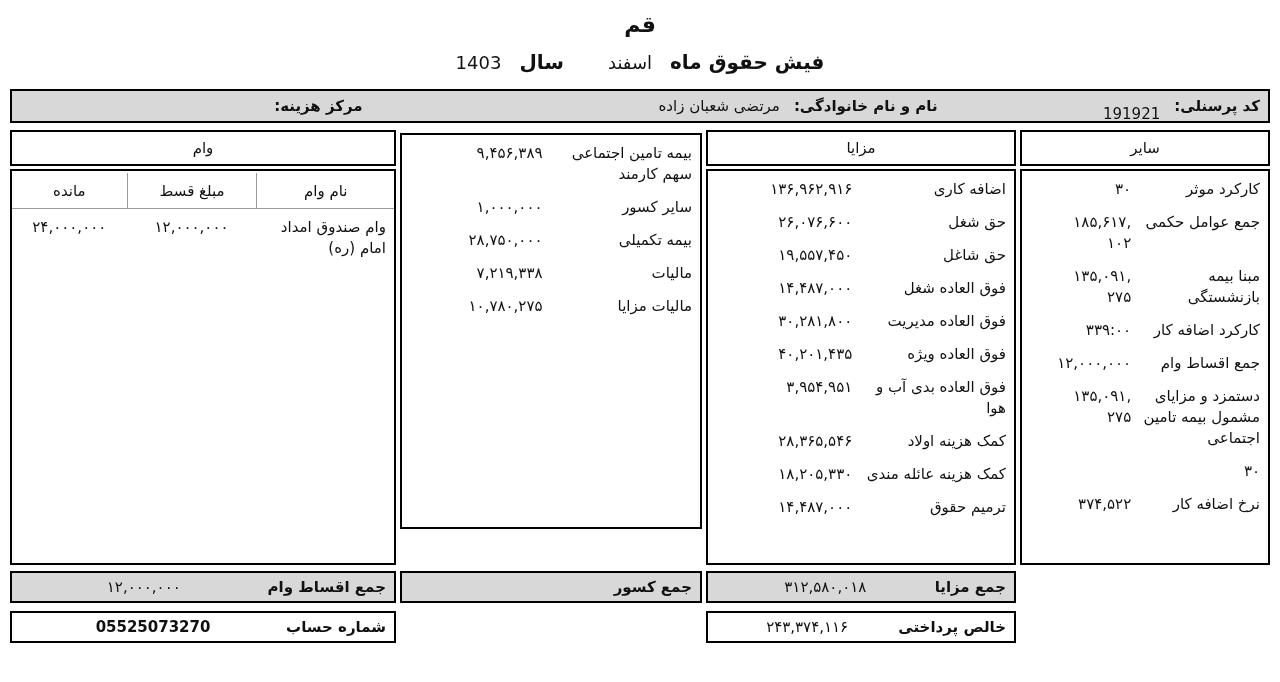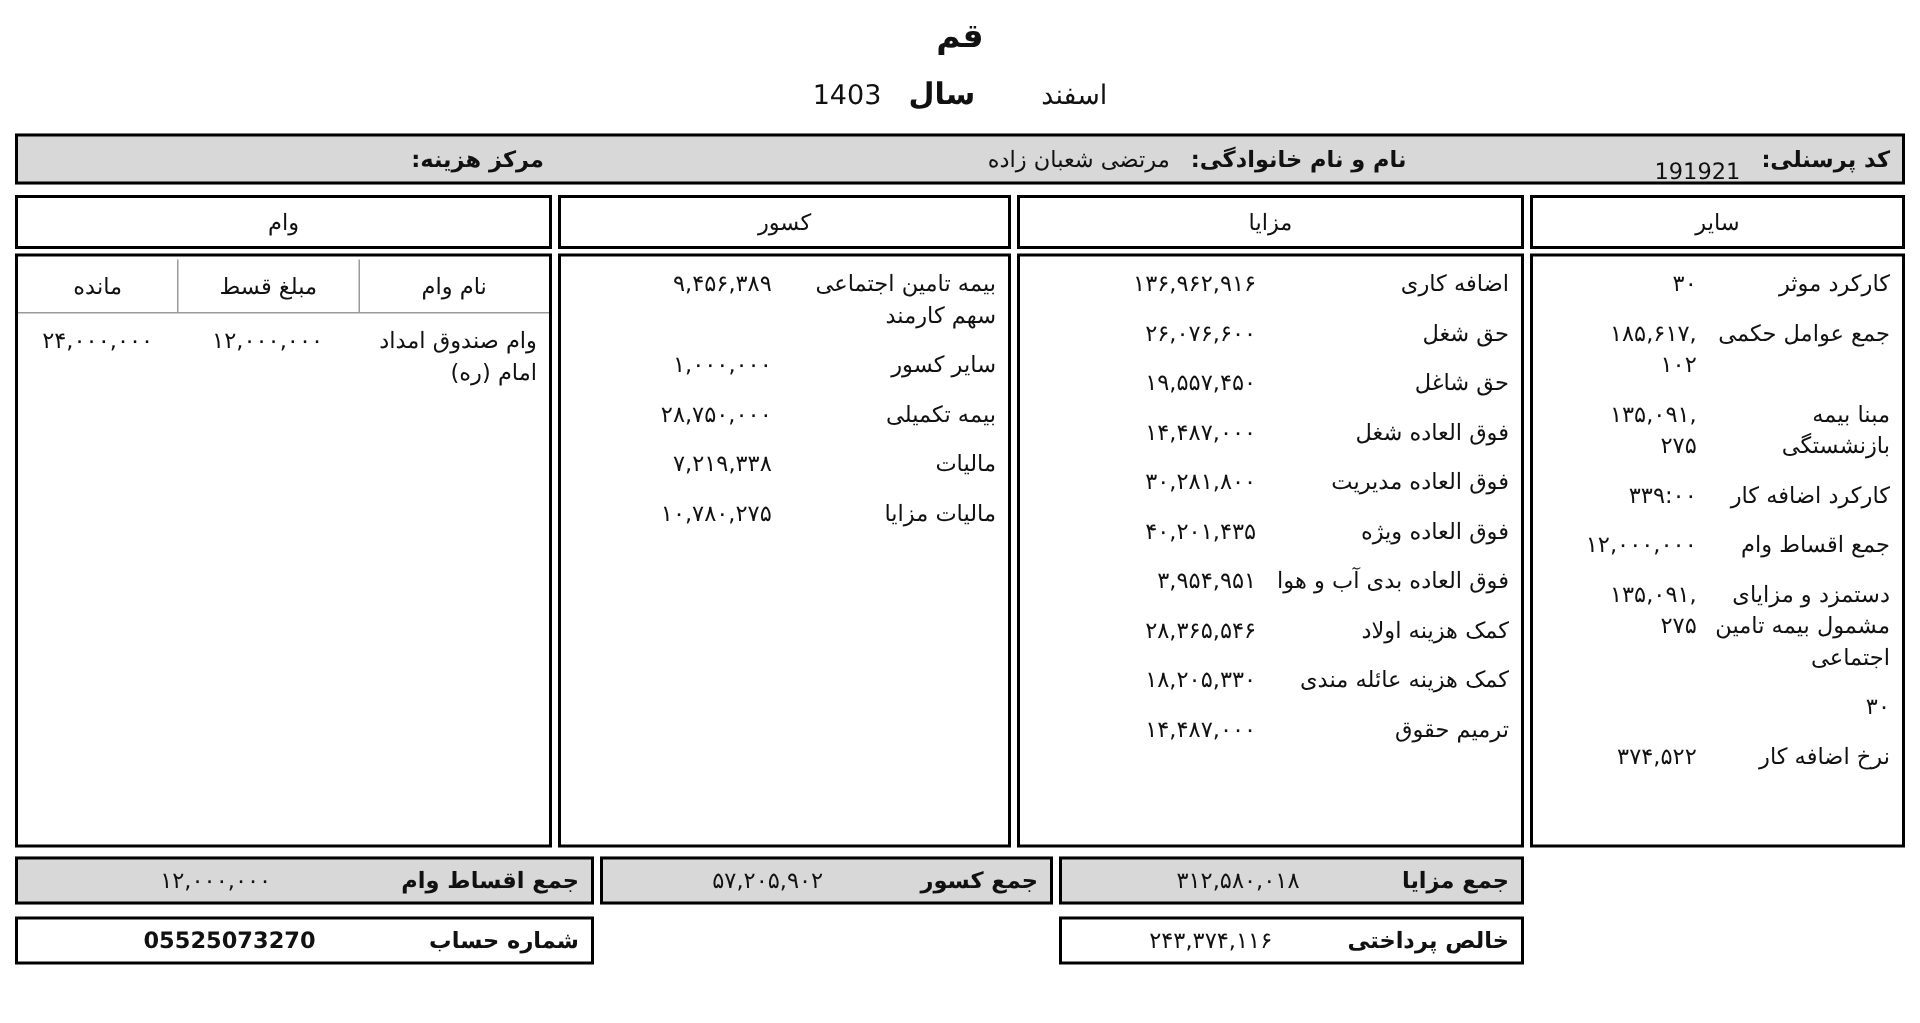--- a/index.html
+++ b/index.html
@@ -20,21 +20,21 @@
   .info-sec.s1 { width: 26%; }
   .info-sec.s2 { width: 27%; }
   .info-sec.s3 { flex: 1; justify-content: center; }
   .info-label { font-weight: bold; white-space: nowrap; }
   .info-value { white-space: nowrap; }
   .ltr { direction: ltr; unicode-bidi: embed; margin-top: 16px; }
 
   .columns { margin-top: 7px; display: flex; direction: rtl; gap: 4px; }
   .col { display: flex; flex-direction: column; }
   .col-other { width: 250px; }
-  .col-benefits { width: 338px; }
+  .col-benefits { width: 310px; }
   .col-deductions { width: 302px; }
   .col-loan { flex: 1; }
   .col-header { border: 2px solid #000; height: 36px; display: flex; align-items: center;
                 justify-content: center; font-size: 15px; background: #fff; }
   .col-body { margin-top: 3px; border: 2px solid #000; height: 396px; background: #fff;
               padding: 2px 0; overflow: hidden; }
 
   .row { display: flex; direction: rtl; padding: 6px 8px; font-size: 15px; line-height: 1.4; align-items: flex-start; }
   .row .lbl { flex: 1; text-align: right; }
   .row .val { width: 47%; direction: ltr; text-align: right; white-space: pre-line; }
@@ -63,20 +63,21 @@
   .bold { font-weight: bold; }
 </style>
 </head>
 <body>
 
 <div class="sheet">
 
   <div class="title">قم</div>
 
   <div class="subtitle">
+    <span class="b">فیش حقوق ماه</span>
     <span class="r">اسفند</span>
     <span class="b gapL">سال</span>
     <span class="yr">1403</span>
   </div>
 
   <div class="info-bar">
     <div class="info-sec s1">
       <span class="info-label">کد پرسنلی:</span>
       <span class="info-value ltr">191921</span>
     </div>
@@ -172,21 +173,20 @@
           <span class="val">۱۸,۲۰۵,۳۳۰</span>
         </div>
         <div class="row">
           <span class="lbl">ترمیم حقوق</span>
           <span class="val">۱۴,۴۸۷,۰۰۰</span>
         </div>
       </div>
     </div>
 
     <div class="col col-deductions">
-      <div class="col-header">کسور</div>
       <div class="col-body">
         <div class="row">
           <span class="lbl">بیمه تامین اجتماعی سهم کارمند</span>
           <span class="val">۹,۴۵۶,۳۸۹</span>
         </div>
         <div class="row">
           <span class="lbl">سایر کسور</span>
           <span class="val">۱,۰۰۰,۰۰۰</span>
         </div>
         <div class="row">
@@ -222,21 +222,20 @@
   </div>
 
   <div class="band">
     <div class="spacer-other"></div>
     <div class="tbox grey w-ben">
       <span class="tlbl">جمع مزایا</span>
       <span class="tval">۳۱۲,۵۸۰,۰۱۸</span>
     </div>
     <div class="tbox grey w-ded">
       <span class="tlbl">جمع کسور</span>
-      <span class="tval">۵۷,۲۰۵,۹۰۲</span>
     </div>
     <div class="tbox grey w-loan">
       <span class="tlbl">جمع اقساط وام</span>
       <span class="tval">۱۲,۰۰۰,۰۰۰</span>
     </div>
   </div>
 
   <div class="band" style="margin-top:8px">
     <div class="spacer-other"></div>
     <div class="tbox w-ben">

